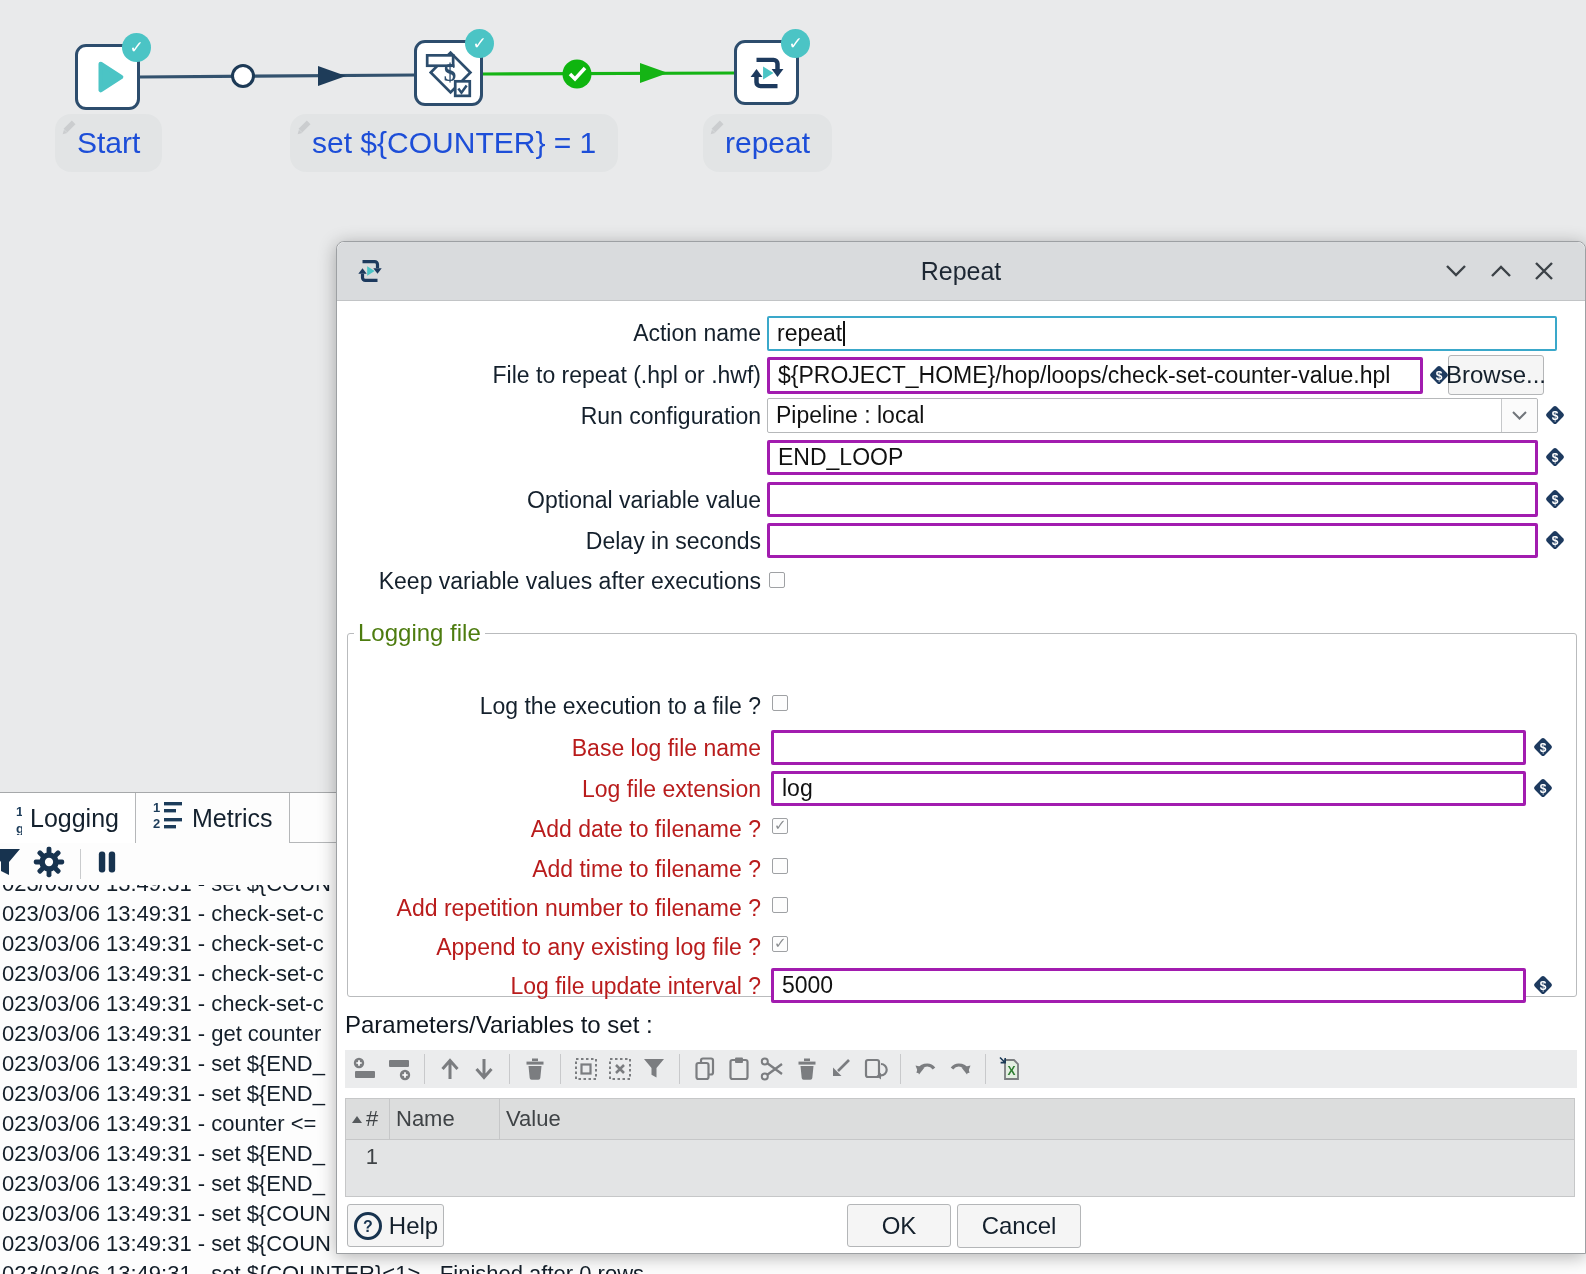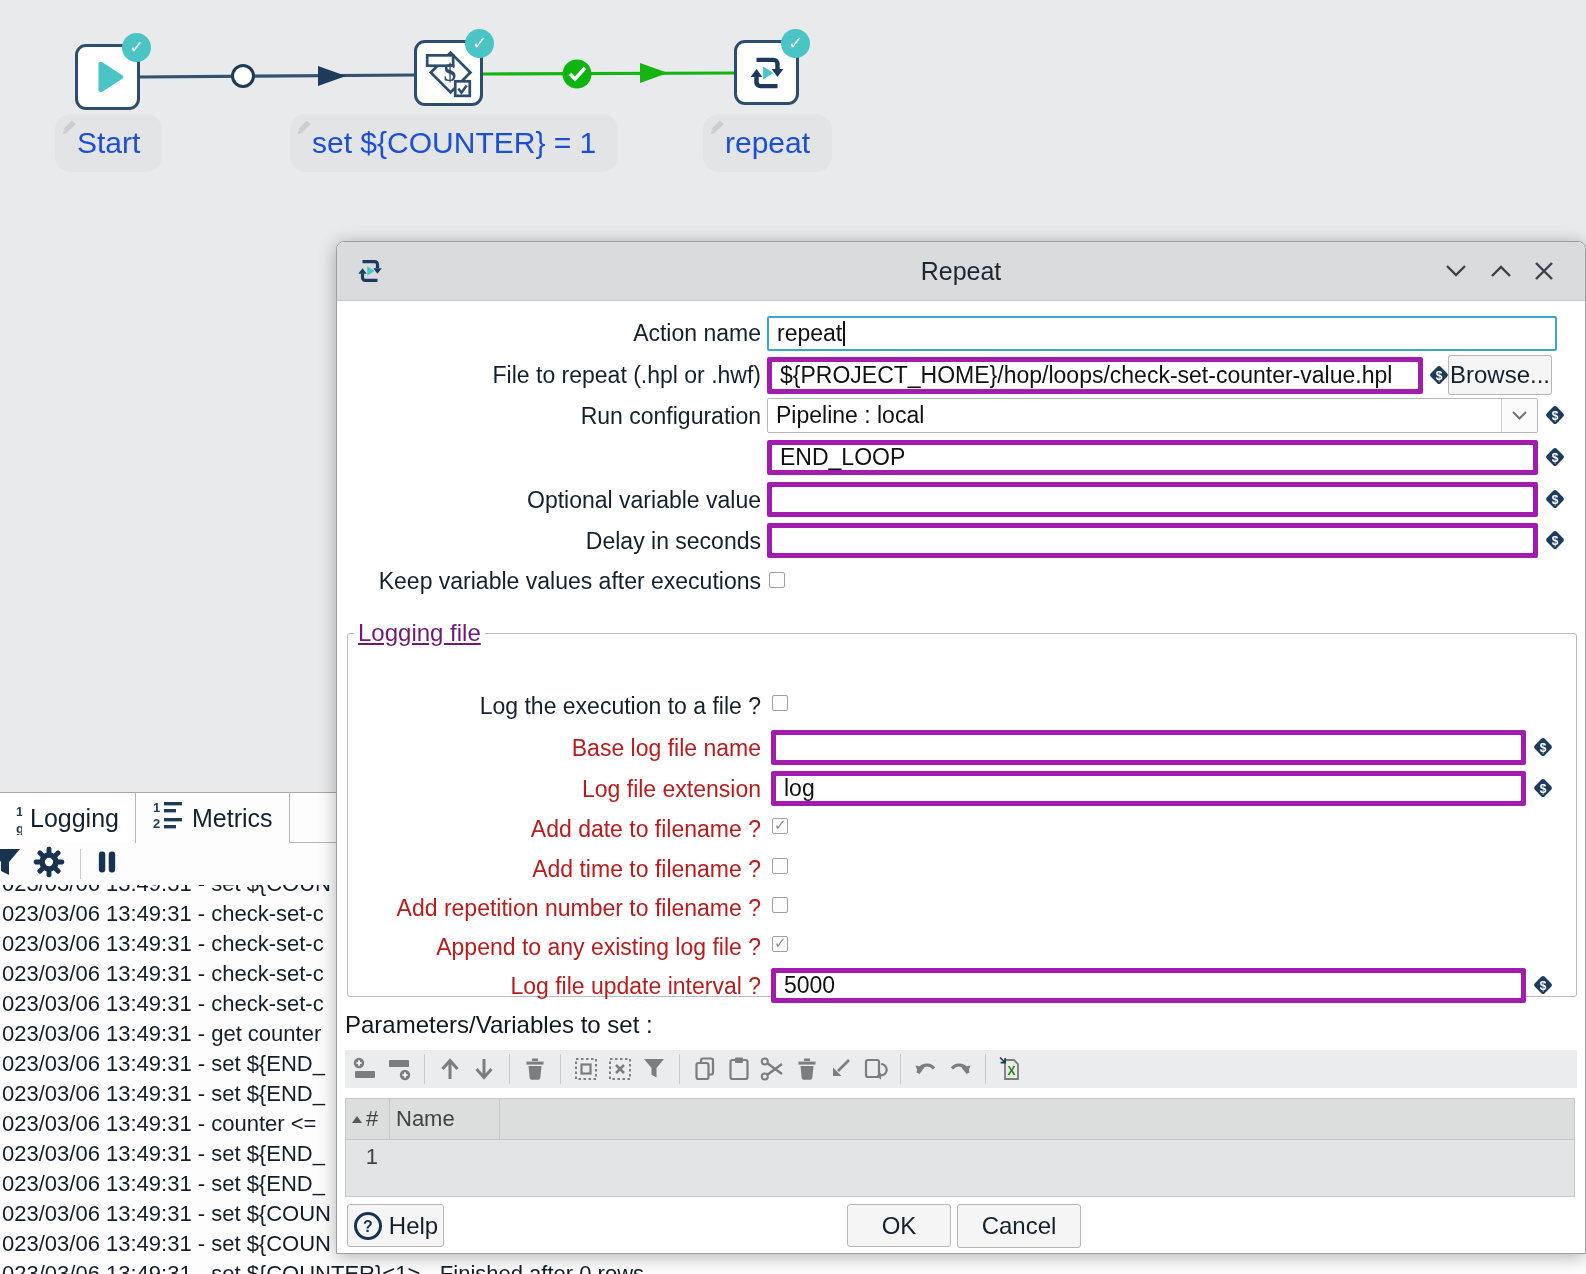--- a/index.html
+++ b/index.html
@@ -45,38 +45,38 @@
   .title-ico { position:absolute; left:18px; top:14px; width:30px; height:30px; }
   .dlg-title { position:absolute; left:0; top:0; width:100%; height:59px; line-height:59px;
     text-align:center; font-size:25px; color:#1d2733; pointer-events:none; }
   .win-btn { position:absolute; top:20px; width:22px; height:18px; cursor:default; }
 
   .lbl { position:absolute; left:0; width:424px; text-align:right; font-size:23px; color:#14202c;
     white-space:nowrap; }
   .lbl.dim, .flbl.dim { color:#b91c1c; }
   .flbl { position:absolute; left:0; width:413px; text-align:right; font-size:23px; color:#14202c;
     white-space:nowrap; }
-  .tinput { position:absolute; background:#fff; border:5px solid #a21caf; border-radius:2px;
+  .tinput { position:absolute; background:#fff; border:3px solid #a21caf; border-radius:2px;
     font-size:23px; color:#111; padding:0 8px; display:flex; align-items:center; white-space:nowrap; overflow:hidden; }
   .tinput.focus { border:2px solid #3aa8ca; }
   .caret { display:inline-block; width:2px; height:25px; background:#111; margin-left:1px; }
   .var-icon { position:absolute; width:24px; height:24px; }
   .btn { position:absolute; background:#f5f5f5; border:1px solid #b4b6b8; border-radius:3px;
     font-size:24px; color:#14202c; display:flex; align-items:center; justify-content:center; }
   .combo { position:absolute; border:1px solid #b6b8ba; border-radius:2px; background:#fff;
     display:flex; align-items:center; }
   .combo .val { flex:1; font-size:23px; color:#111; padding:0 8px; }
   .combo .drop { width:36px; align-self:stretch; border-left:1px solid #c6c8ca; background:#fbfbfb;
     display:flex; align-items:center; justify-content:center; border-radius:0 2px 2px 0; }
   .cb { position:absolute; width:16px; height:16px; border:1px solid #9fa1a4; border-radius:2px;
     background:#fdfdfd; }
   .cb.checked::after { content:"✓"; position:absolute; left:1px; top:-3px; font-size:15px; color:#8a8d90; }
   fieldset.loggroup { position:absolute; left:10px; top:377px; width:1230px; height:378px;
     border:1px solid #b9bbbd; border-radius:3px; }
-  fieldset.loggroup legend { font-size:24px; color:#701a75; margin-left:6px; padding:0 4px;text-decoration:underline; }
+  fieldset.loggroup legend { font-size:24px; color:#4d7c0f; margin-left:6px; padding:0 4px; }
 
   .params-label { position:absolute; left:8px; top:769px; font-size:24px; color:#0f1720; }
   .params-toolbar { position:absolute; left:8px; top:808px; right:8px; height:38px; background:#ebeced;
     display:flex; align-items:center; gap:6px; padding:0 6px; }
   .tb-icon { width:28px; height:28px; display:inline-flex; align-items:center; justify-content:center; }
   .tb-icon svg { width:26px; height:26px; }
   .tb-sep { width:1px; height:30px; background:#c8c9cb; margin:0 5px; }
 
   .ptable { position:absolute; left:8px; top:856px; right:10px; }
   .pt-head { display:flex; height:42px; background:#dcdddd; border:1px solid #c6c7c8;
@@ -264,21 +264,21 @@
     </div>
 
     <div class="lbl" style="top:120px;">File to repeat (.hpl or .hwf)</div>
     <div class="tinput" style="left:430px; top:115px; width:656px; height:37px;">
       <span>${PROJECT_HOME}/hop/loops/check-set-counter-value.hpl</span>
     </div>
     <span class="var-icon" style="left:1090px; top:121px;"><svg width="24" height="24" viewBox="0 0 24 24">
           <rect x="5" y="5" width="14" height="14" rx="2.5" transform="rotate(45 12 12)" fill="#1d3a5f"></rect>
           <text x="12" y="16.5" text-anchor="middle" font-size="12" font-weight="bold" fill="#fff">$</text>
         </svg></span>
-    <button class="btn" style="left:1111px; top:113px; width:104px; height:40px;">Browse...</button>
+    <button class="btn" style="left:1111px; top:113px; width:96px; height:40px;">Browse...</button>
 
     <div class="lbl" style="top:161px;">Run configuration</div>
     <div class="combo" style="left:430px; top:156px; width:771px; height:35px;">
       <span class="val">Pipeline : local</span>
       <span class="drop">
         <svg width="15" height="9" viewBox="0 0 15 9">
             <polyline points="1,1 7.5,7.5 14,1" fill="none" stroke="#70757a" stroke-width="2"></polyline>
           </svg>
       </span>
     </div>
@@ -479,20 +479,23 @@
 
     <div class="ptable">
       <div class="pt-head">
         <div class="c c-num">
           <span class="sort-asc"></span>
           <span>#</span>
         </div>
         <div class="c c-name">
             <span>Name</span>
           </div>
+        <div class="c c-value">
+            <span>Value</span>
+          </div>
       </div>
       <div class="pt-body">
         <div class="pt-row">
           <span class="rc-num">1</span>
           <span></span>
           <span></span>
         </div>
       </div>
     </div>
 

